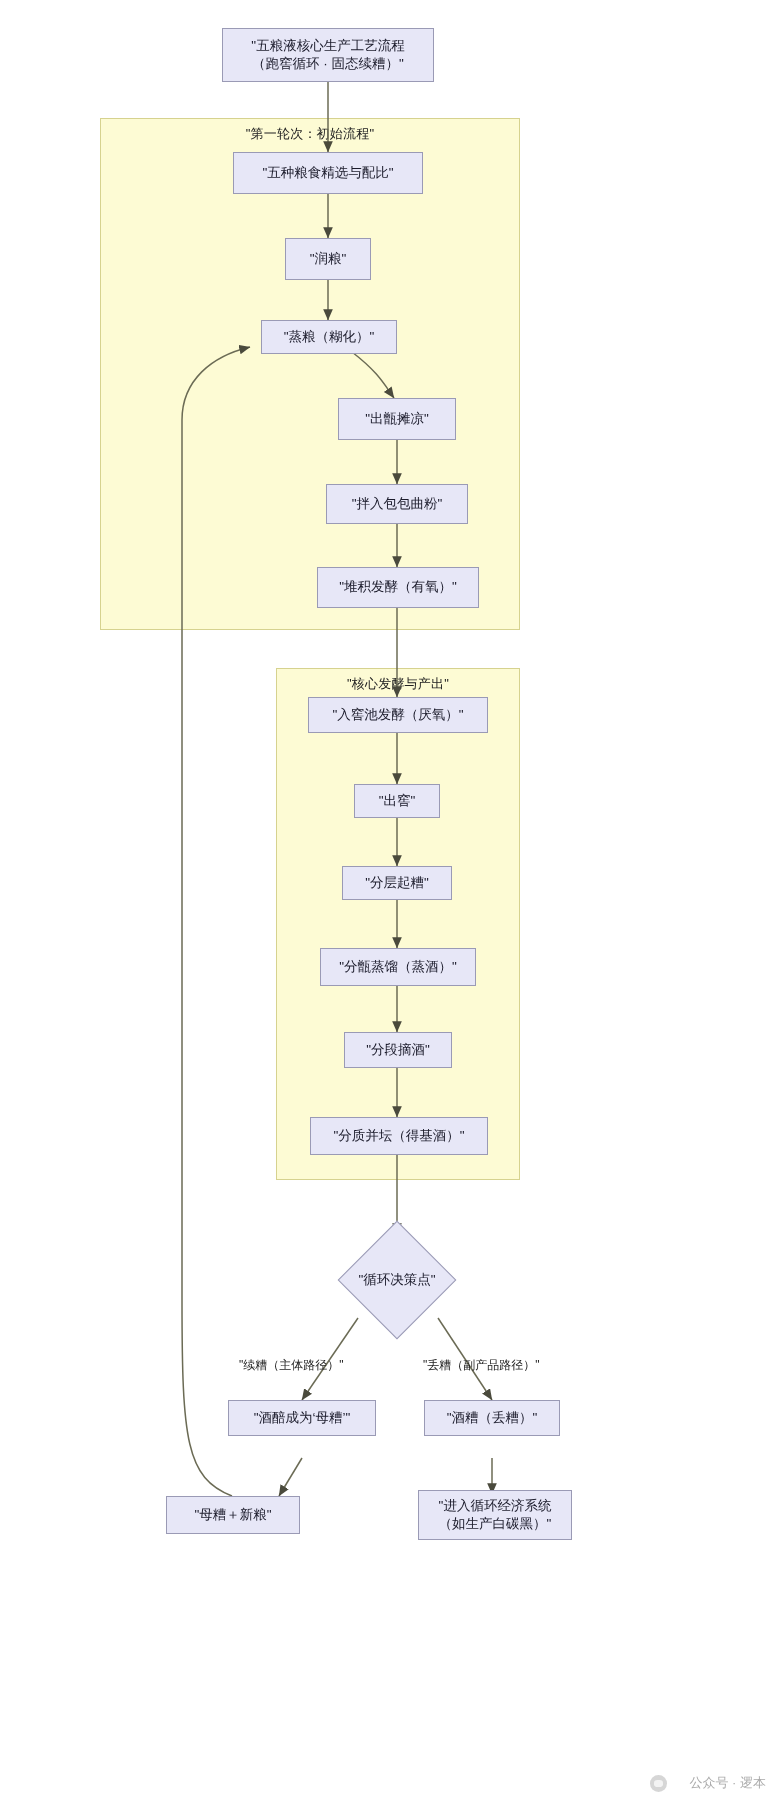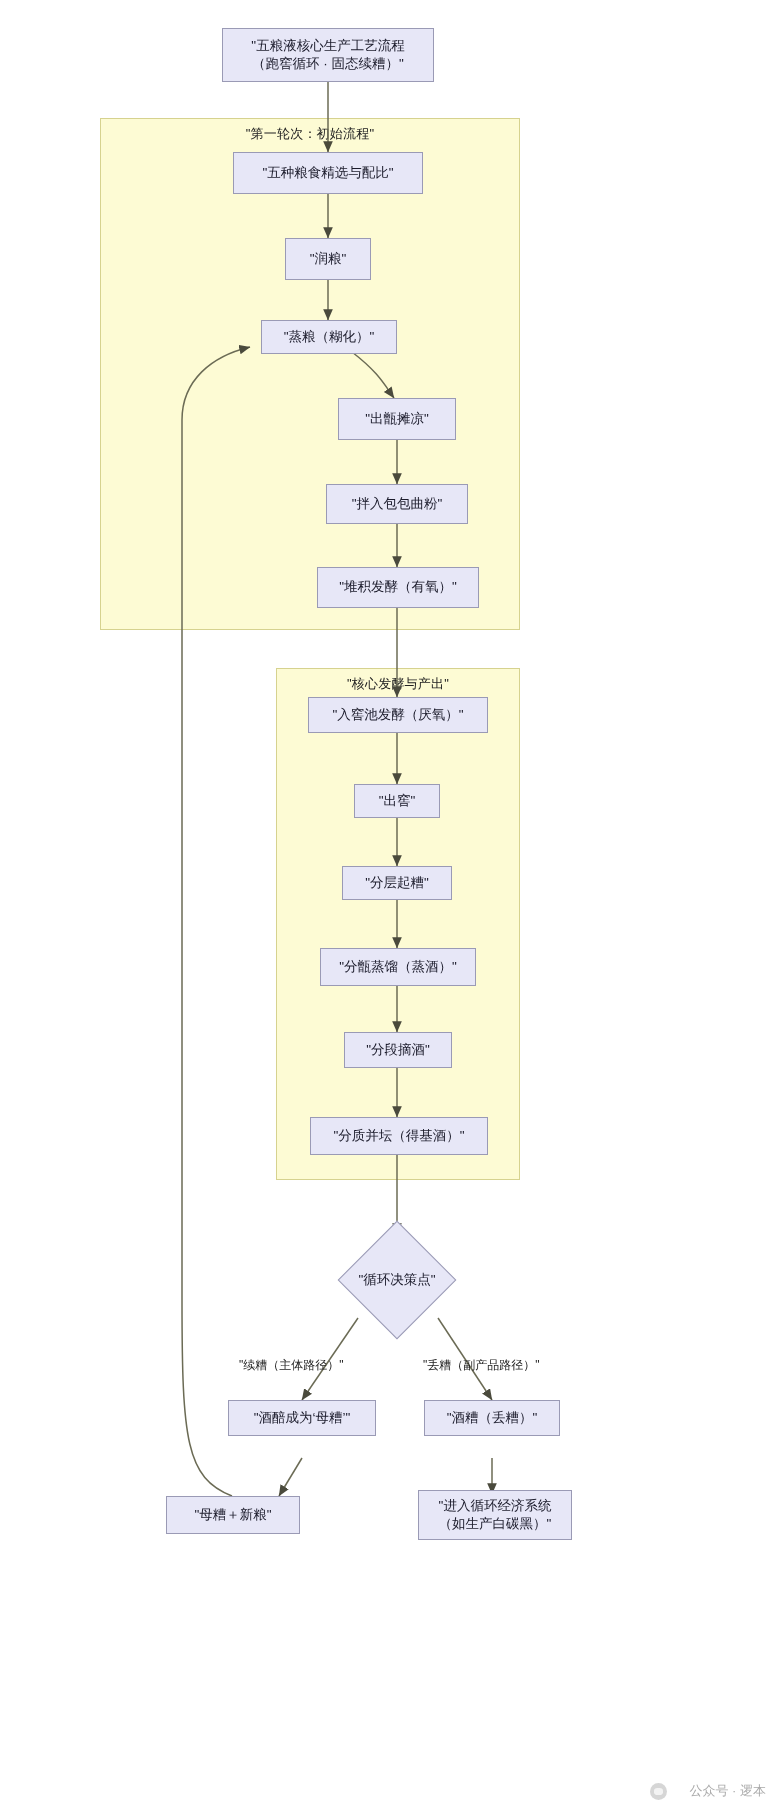--- a/index.html
+++ b/index.html
@@ -61,21 +61,21 @@
   .elabel{
     position:absolute;
     font-size:12px;
     color:#222;
     background:transparent;
     white-space:nowrap;
   }
 
   .watermark{
     position:absolute;
-    right:14px;bottom:8px;
+    right:14px;bottom:16px;
     display:flex;align-items:center;gap:22px;
     color:#9b9b9b;font-size:13px;
     opacity:.85;
     margin-top:44px;
   }
   .wm-logo{
     width:17px;height:17px;border-radius:50%;
     background:#cfcfcf;
     position:relative;
   }

